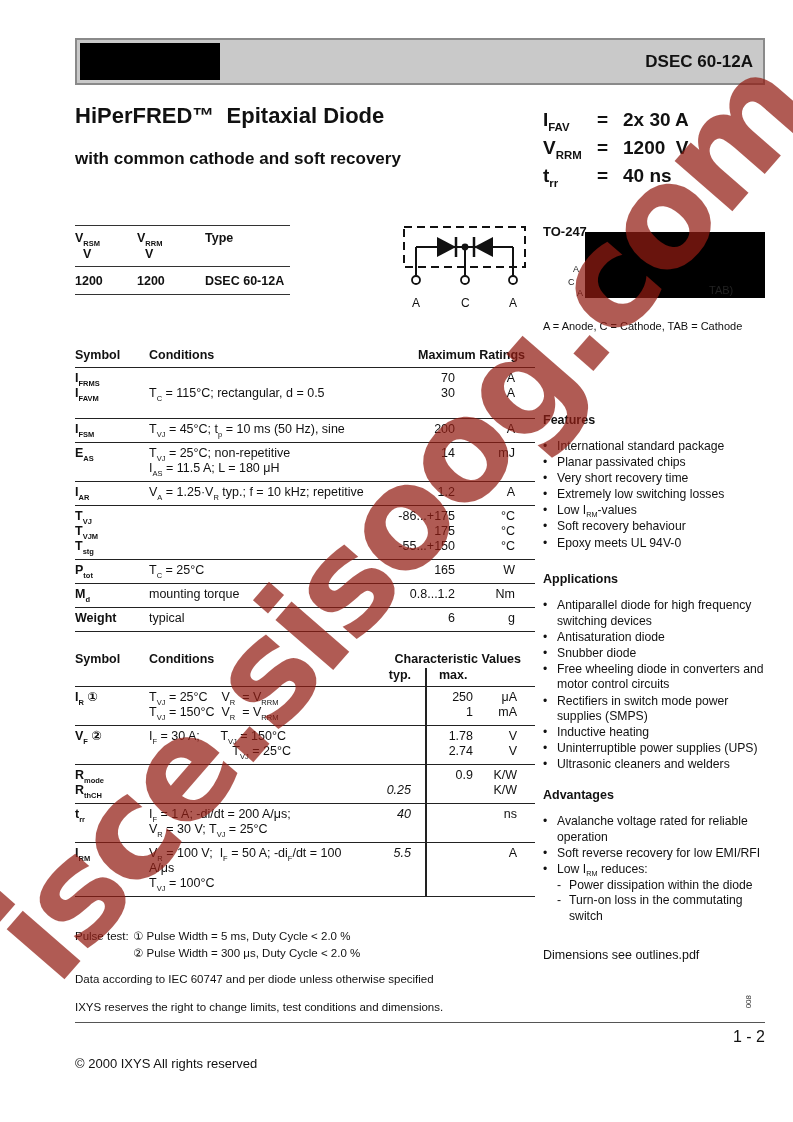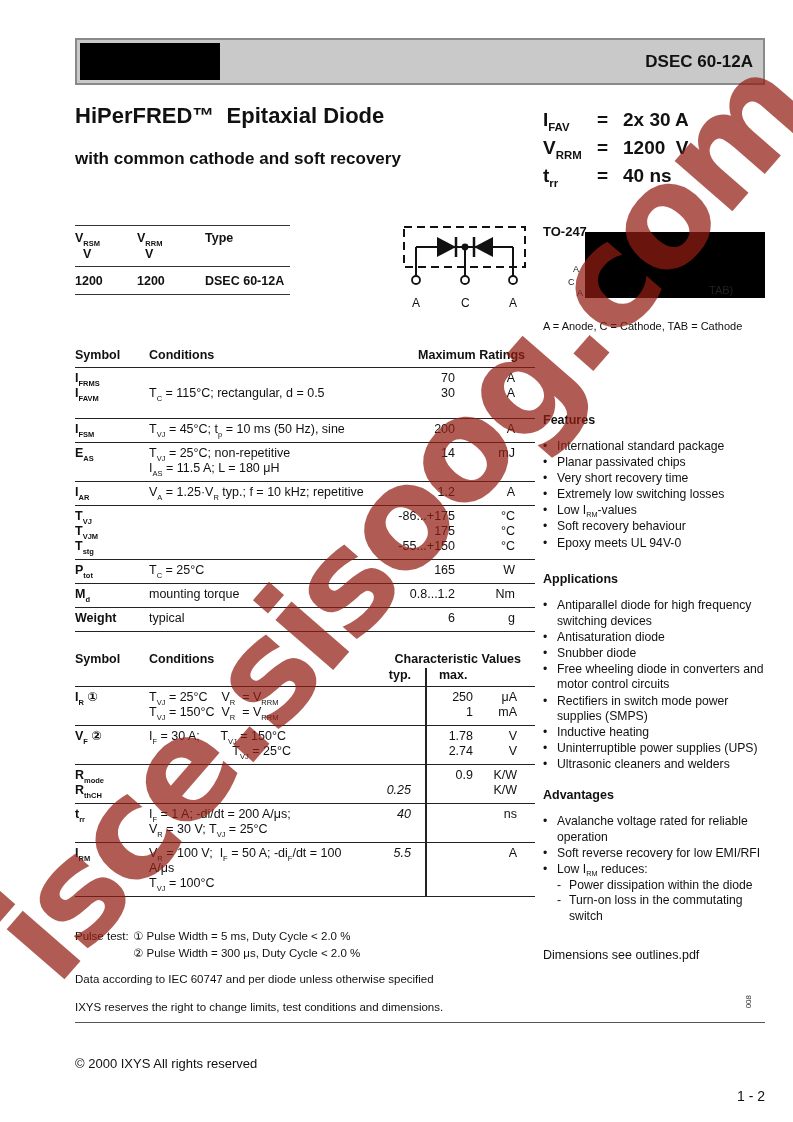--- a/index.html
+++ b/index.html
@@ -85,21 +85,21 @@
   .li{display:flex;line-height:15.6px;margin-bottom:0.5px;}
   .bullet{width:14px;flex:none;}
   .li-text{flex:1;}
   .subli{display:flex;line-height:15.6px;margin-left:14px;}
   .subli .bullet{width:12px;}
   .dim-note{position:absolute;left:543px;top:948px;font-size:12.5px;font-weight:normal;}
 
   
   .footer-line{position:absolute;left:75px;top:1022px;width:690px;border-top:1.5px solid #555;}
   .footer-copy{position:absolute;left:75px;top:1056px;font-size:13px;}
-  .footer-page{position:absolute;right:28px;top:1088px;font-size:14px;}
+  .footer-page{position:absolute;right:28px;top:1028px;font-size:16px;}
   .doc-code{position:absolute;left:744px;top:995px;font-size:8px;writing-mode:vertical-rl;transform:rotate(180deg);color:#333;}
 
   
   .watermark{position:absolute;left:-190px;top:438px;width:1180px;text-align:center;
              font-size:140px;font-weight:bold;letter-spacing:-6px;white-space:nowrap;
              color:rgba(146,28,18,0.72);transform:rotate(-49deg);pointer-events:none;z-index:50;
              font-family:"DejaVu Sans","Liberation Sans",sans-serif;}
 </style>
 </head>
 <body>

